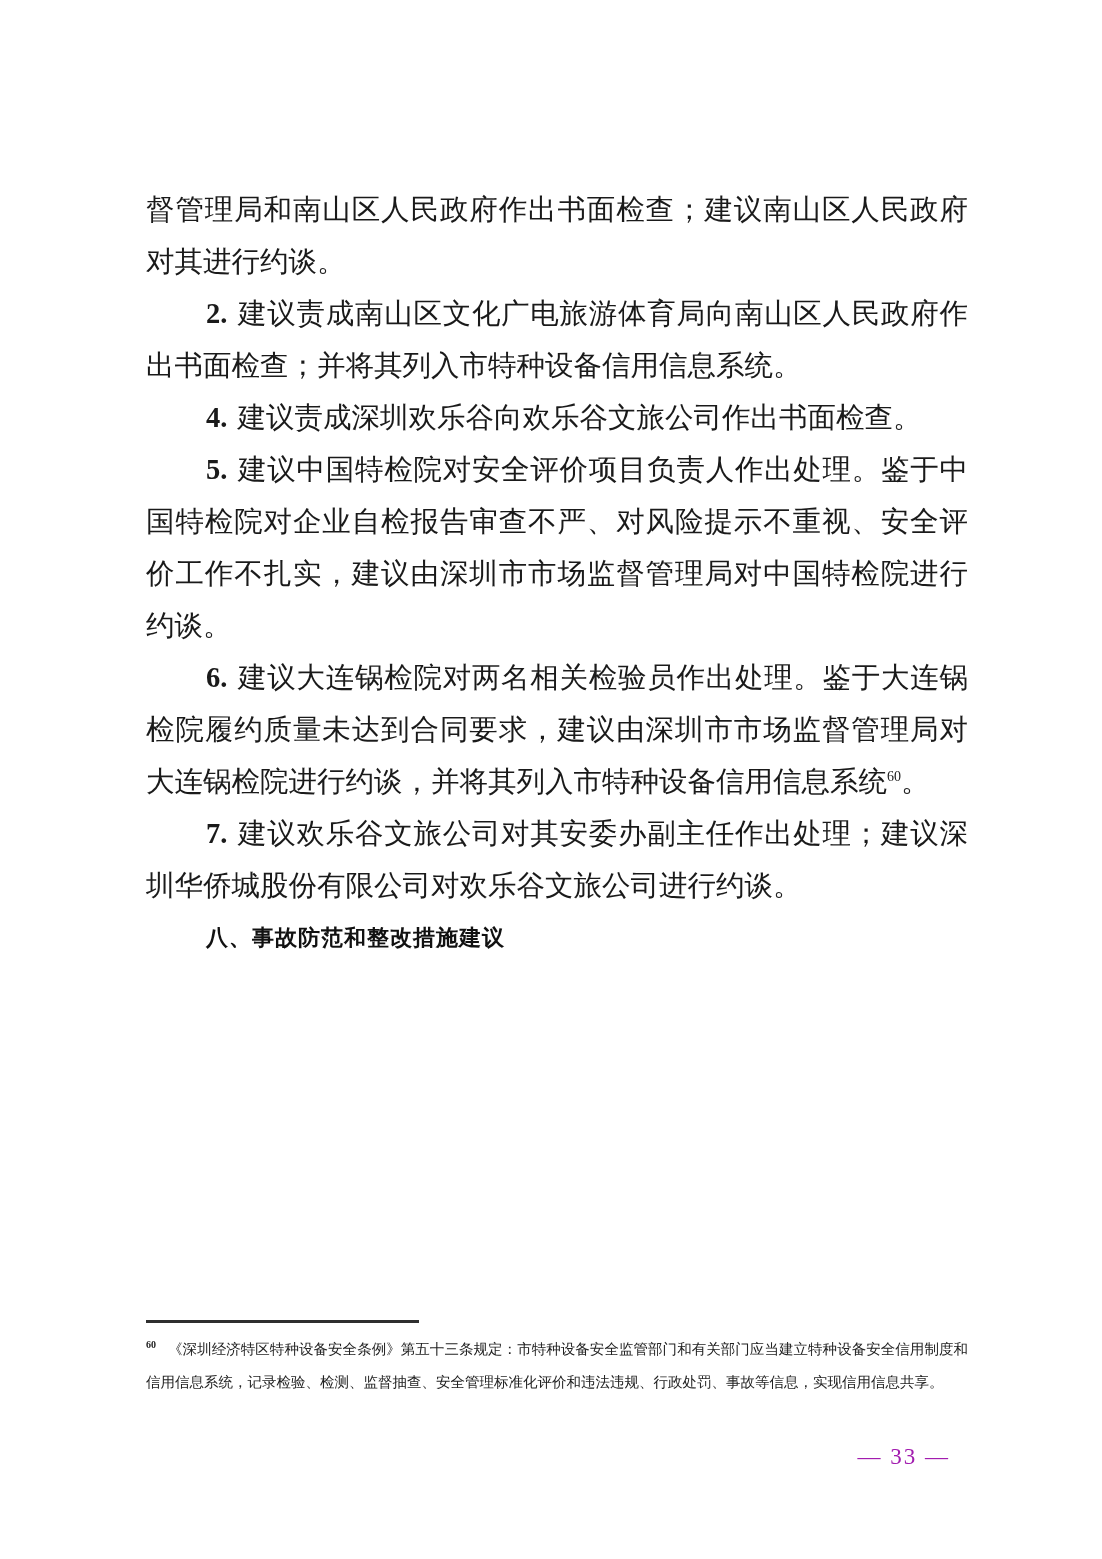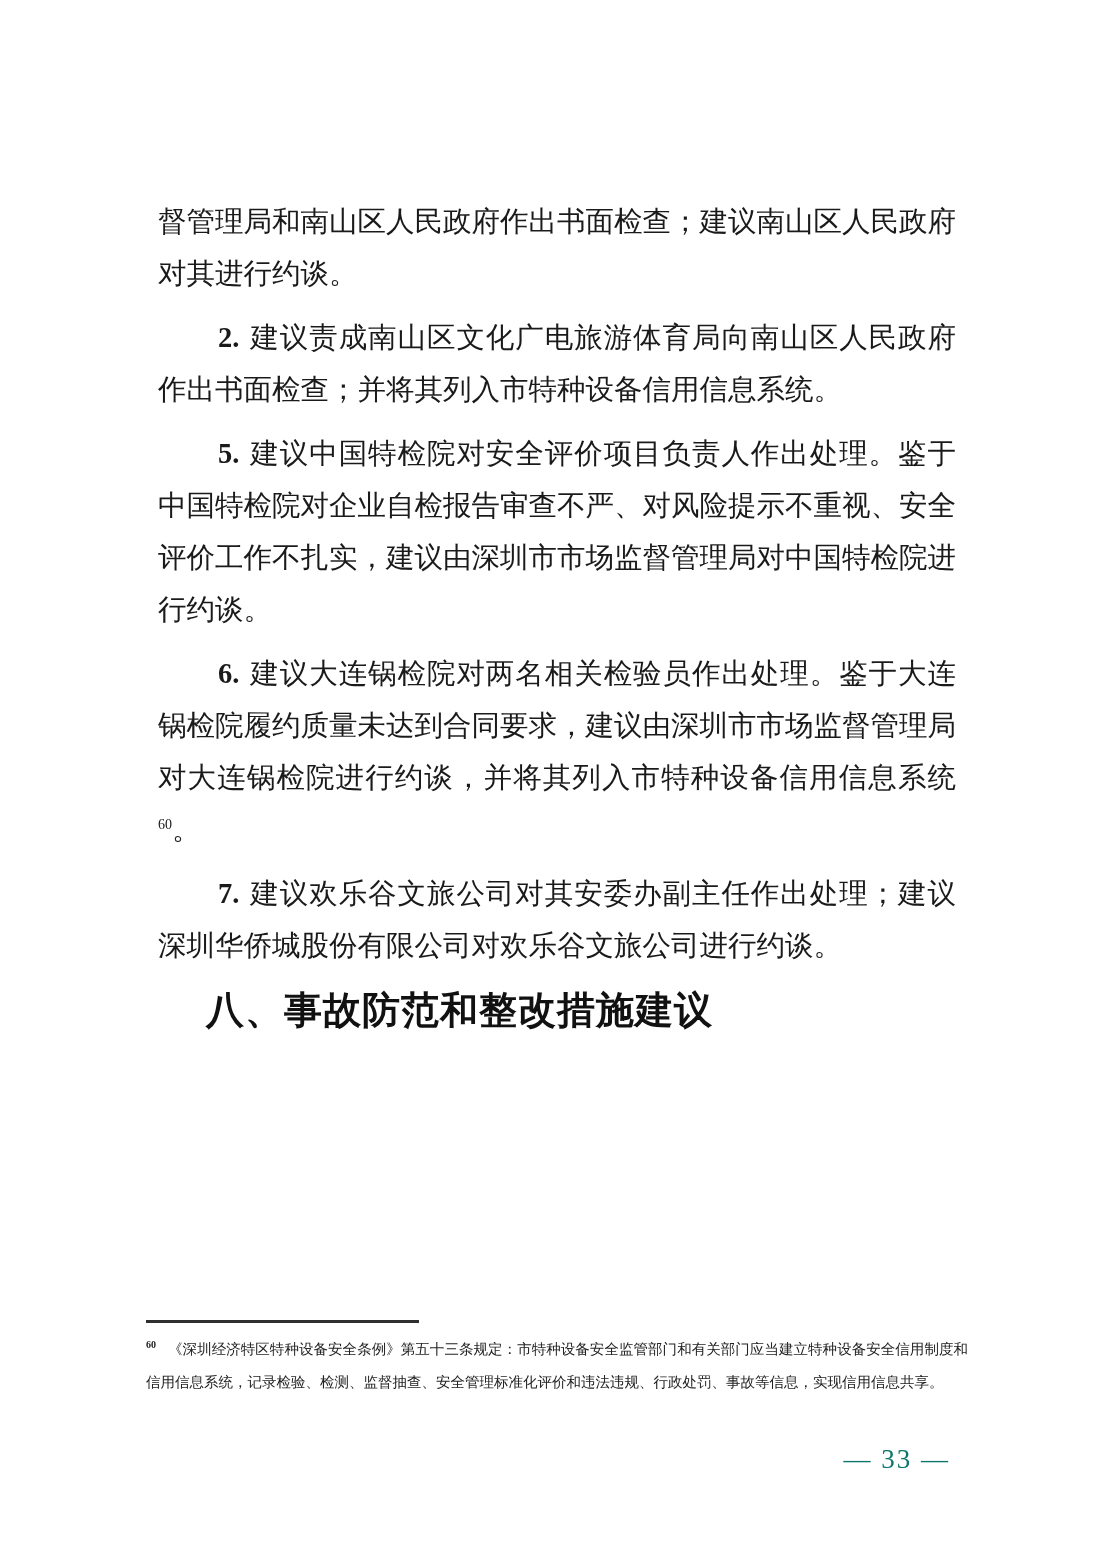--- a/index.html
+++ b/index.html
@@ -16,41 +16,41 @@
     font-family: "Liberation Serif", "DejaVu Serif", serif;
     color: #1a1a1a;
   }
   .content {
     position: absolute;
     left: 146px;
     top: 184px;
     width: 822px;
   }
   .para {
-    margin: 12px;
+    margin: 0;
     font-size: 28.5px;
     line-height: 52px;
     text-align: justify;
     color: #1a1a1a;
   }
   .indent {
     text-indent: 60px;
   }
   .num {
     font-weight: bold;
     margin-right: 10px;
   }
   sup.ref {
     font-size: 14px;
     line-height: 0;
     vertical-align: super;
   }
   .heading {
     margin: 0;
-    font-size: 38px;
+    font-size: 22px;
     line-height: 52px;
     text-indent: 60px;
     font-family: "Liberation Sans", "DejaVu Sans", sans-serif;
     font-weight: bold;
     color: #111111;
     letter-spacing: 1px;
   }
   .footnotes {
     position: absolute;
     left: 146px;
@@ -74,38 +74,39 @@
     font-size: 10px;
     line-height: 0;
     vertical-align: super;
     margin-right: 12px;
     font-weight: bold;
   }
   .page-number {
     position: absolute;
     top: 1444px;
     right: 152px;
-    font-size: 27px;
-    color: #0f766e;
+    font-size: 23px;
+    color: #a21caf;
     letter-spacing: 2px;
     white-space: nowrap;
   }
 </style>
 </head>
 <body>
 
 <div class="page">
 
   <div class="content">
 
     <p class="para"><span>督管理局和南山区人民政府作出书面检查；建议南山区人民政府对其进行约谈。</span></p>
 
     <p class="para indent"><b class="num">2.</b><span>建议责成南山区文化广电旅游体育局向南山区人民政府作出书面检查；并将其列入市特种设备信用信息系统。</span></p>
 
 
+    <p class="para indent"><b class="num">4.</b><span>建议责成深圳欢乐谷向欢乐谷文旅公司作出书面检查。</span></p>
 
     <p class="para indent"><b class="num">5.</b><span>建议中国特检院对安全评价项目负责人作出处理。鉴于中国特检院对企业自检报告审查不严、对风险提示不重视、安全评价工作不扎实，建议由深圳市市场监督管理局对中国特检院进行约谈。</span></p>
 
     <p class="para indent"><b class="num">6.</b><span>建议大连锅检院对两名相关检验员作出处理。鉴于大连锅检院履约质量未达到合同要求，建议由深圳市市场监督管理局对大连锅检院进行约谈，并将其列入市特种设备信用信息系统</span><sup class="ref">60</sup><span>。</span></p>
 
     <p class="para indent"><b class="num">7.</b><span>建议欢乐谷文旅公司对其安委办副主任作出处理；建议深圳华侨城股份有限公司对欢乐谷文旅公司进行约谈。</span></p>
 
     <h2 class="heading">八、事故防范和整改措施建议</h2>
 
 

